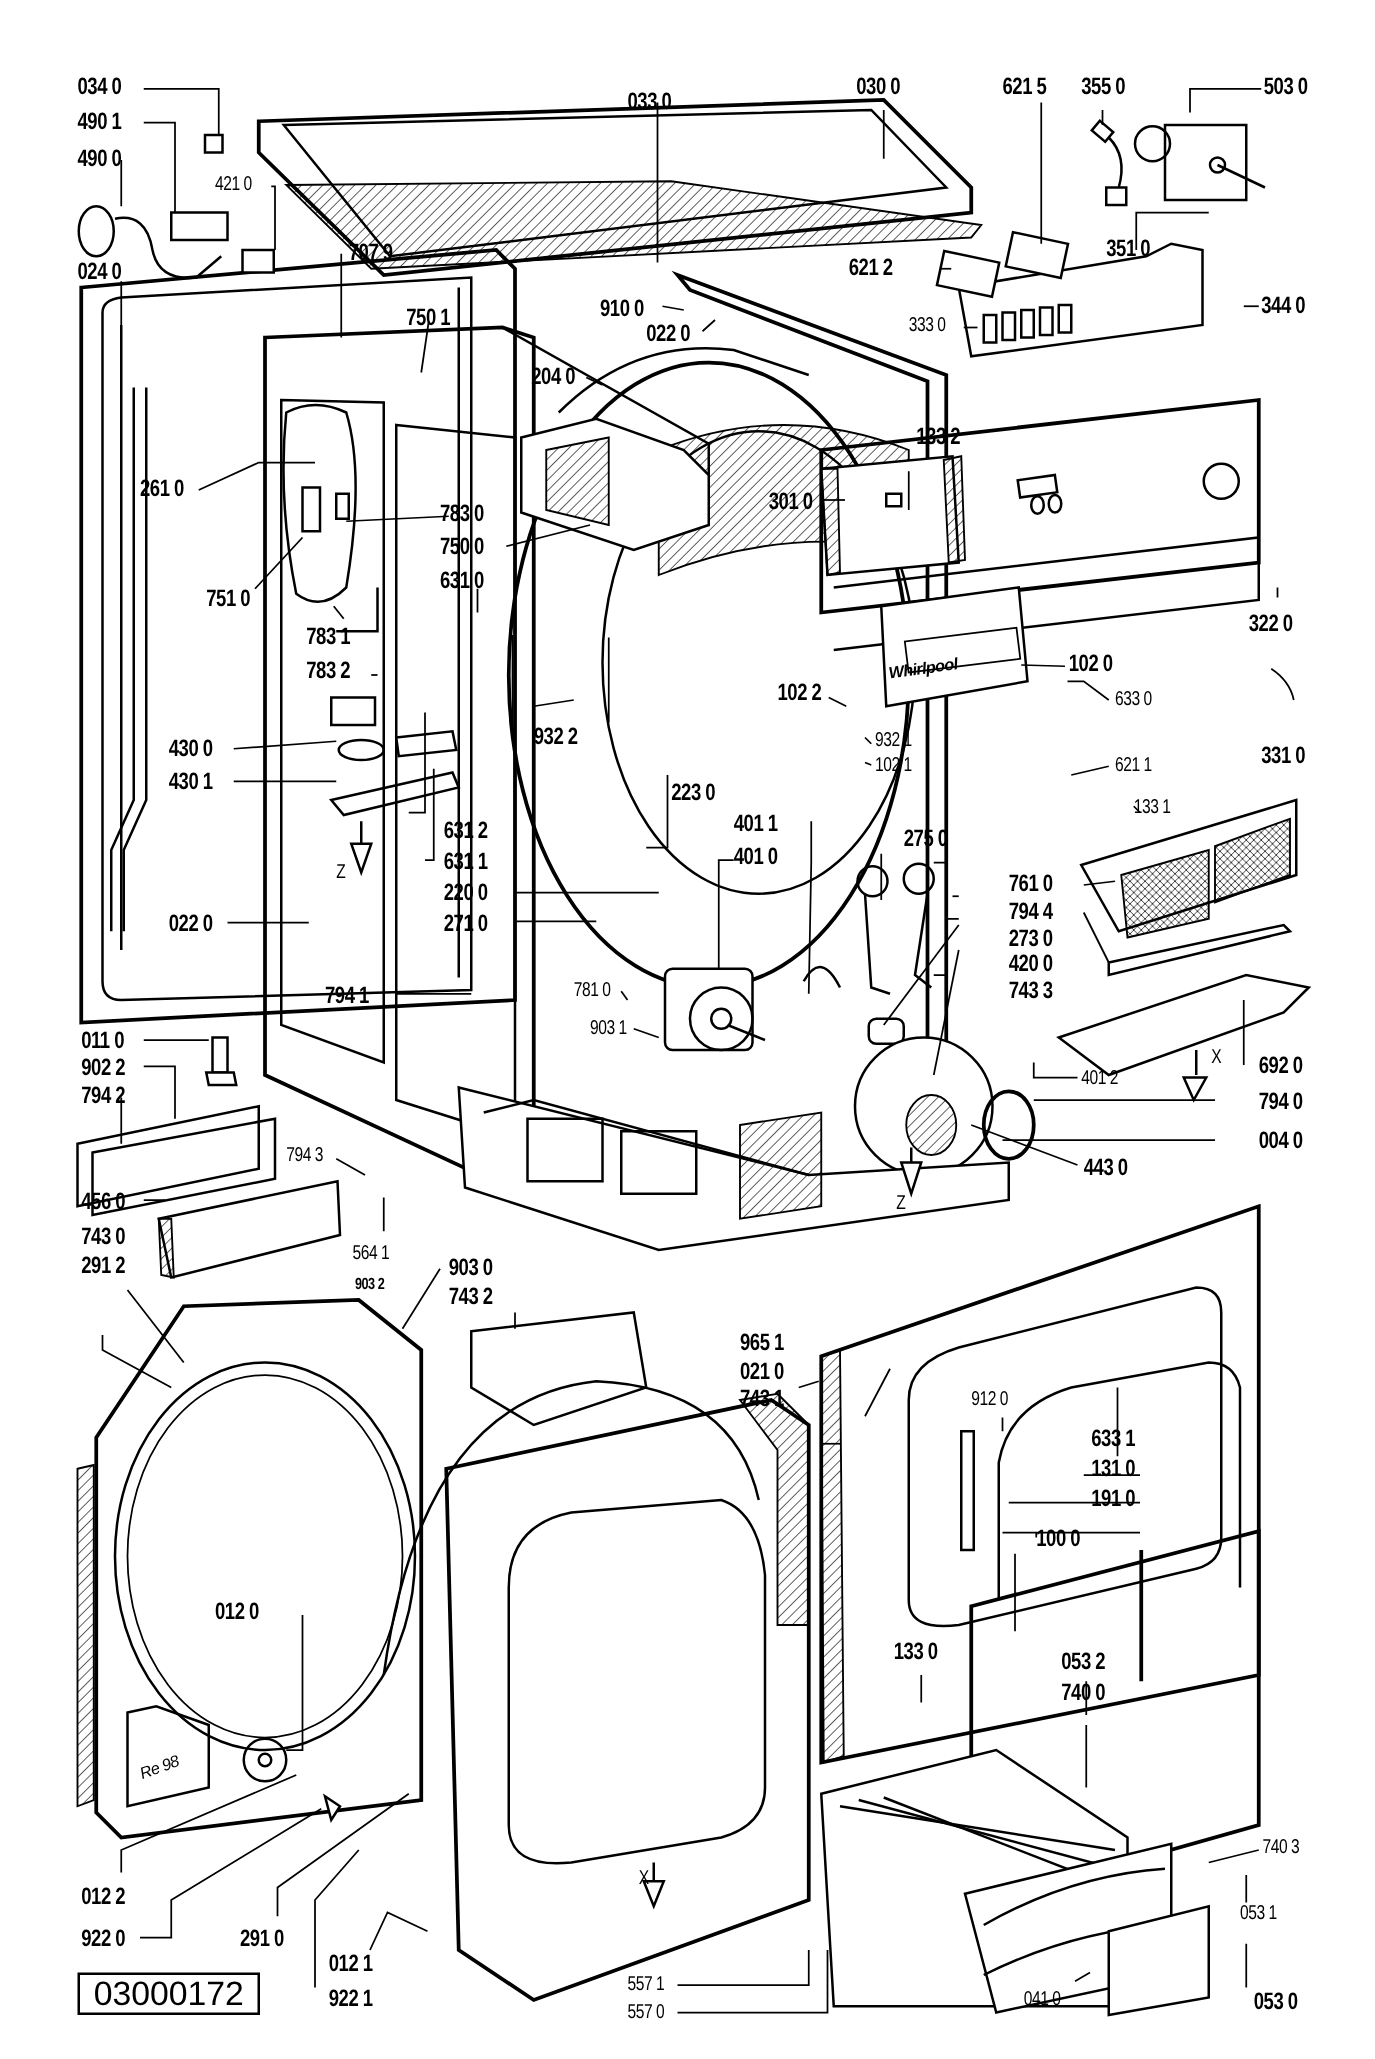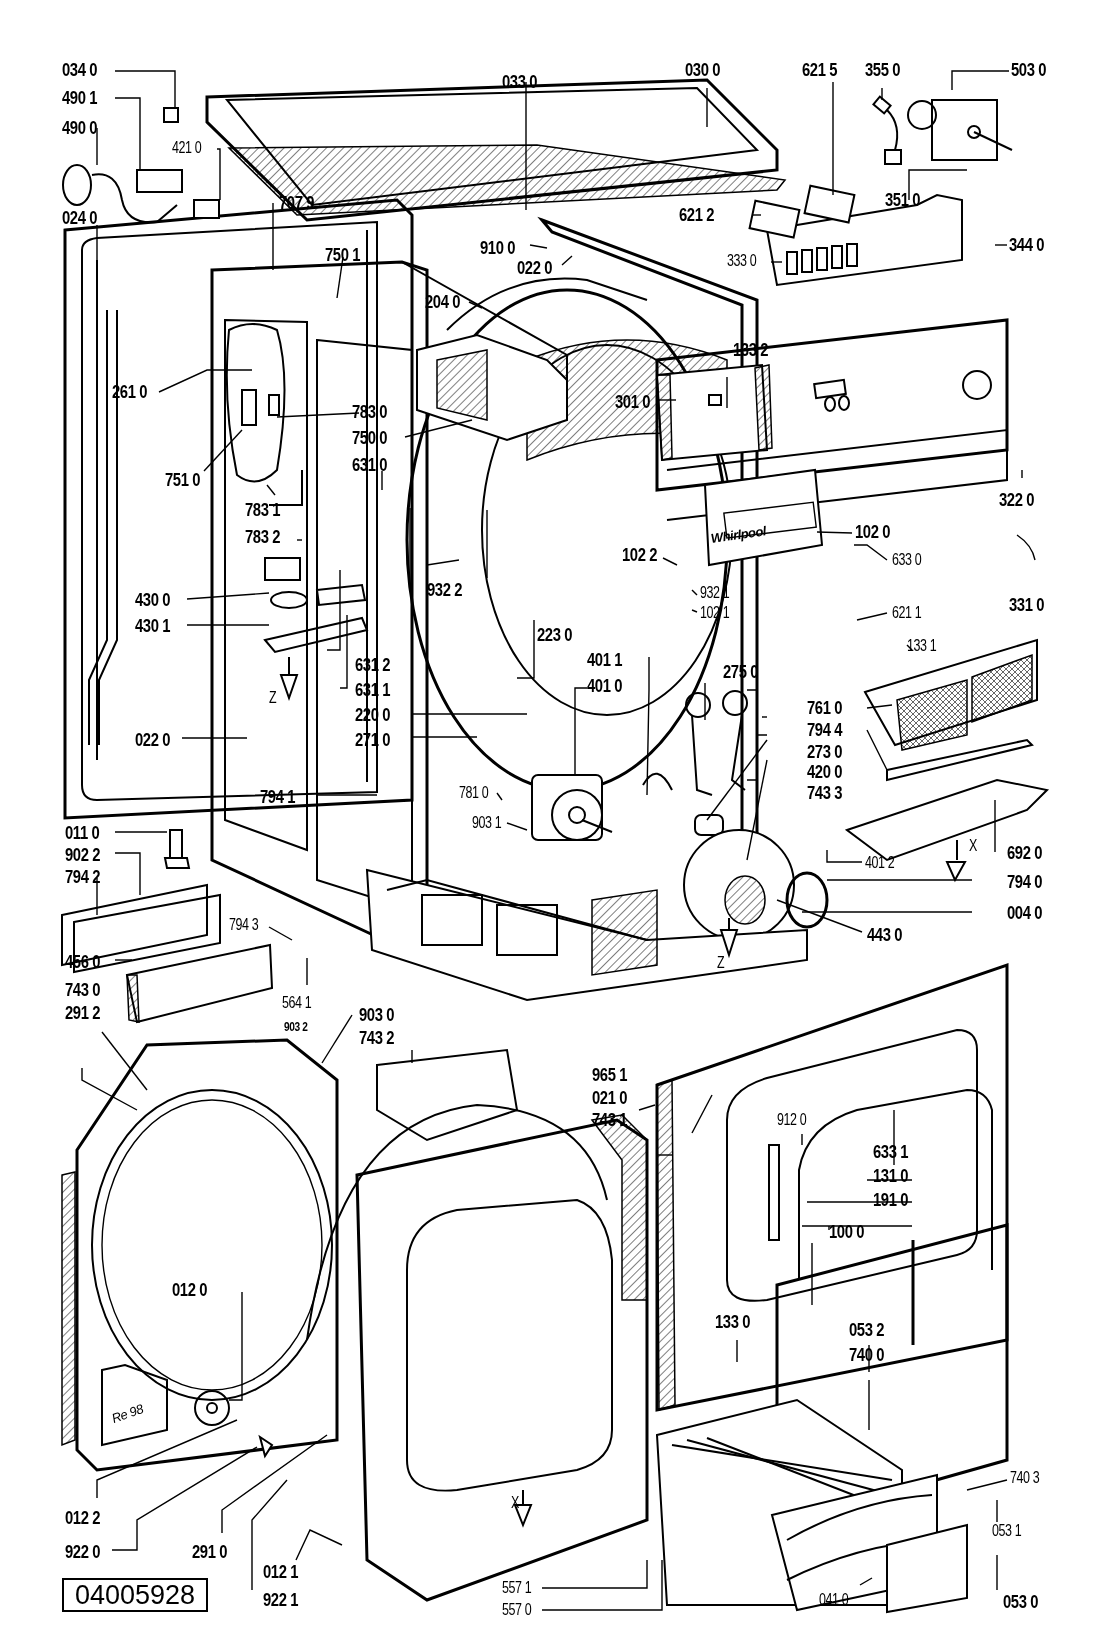--- a/index.html
+++ b/index.html
@@ -474,14 +474,14 @@
 
 <span class="lbl sm" style="left:262px;top:690px">Z</span>
 <span class="lbl sm" style="left:710px;top:955px">Z</span>
 <span class="lbl sm" style="left:962px;top:838px">X</span>
 <span class="lbl sm" style="left:504px;top:1495px">X</span>
 
 
 <span class="lbl xs" style="left:703px;top:532px;font-style:italic;transform:rotate(-8deg)">Whirlpool</span>
 <span class="lbl xs" style="left:103px;top:1413px;font-style:italic;font-weight:normal;transform:rotate(-20deg)">Re 98</span>
 
-<div class="docid">04005928</div>
+<div class="docid">03000172</div>
 </div>
 
 </body></html>

